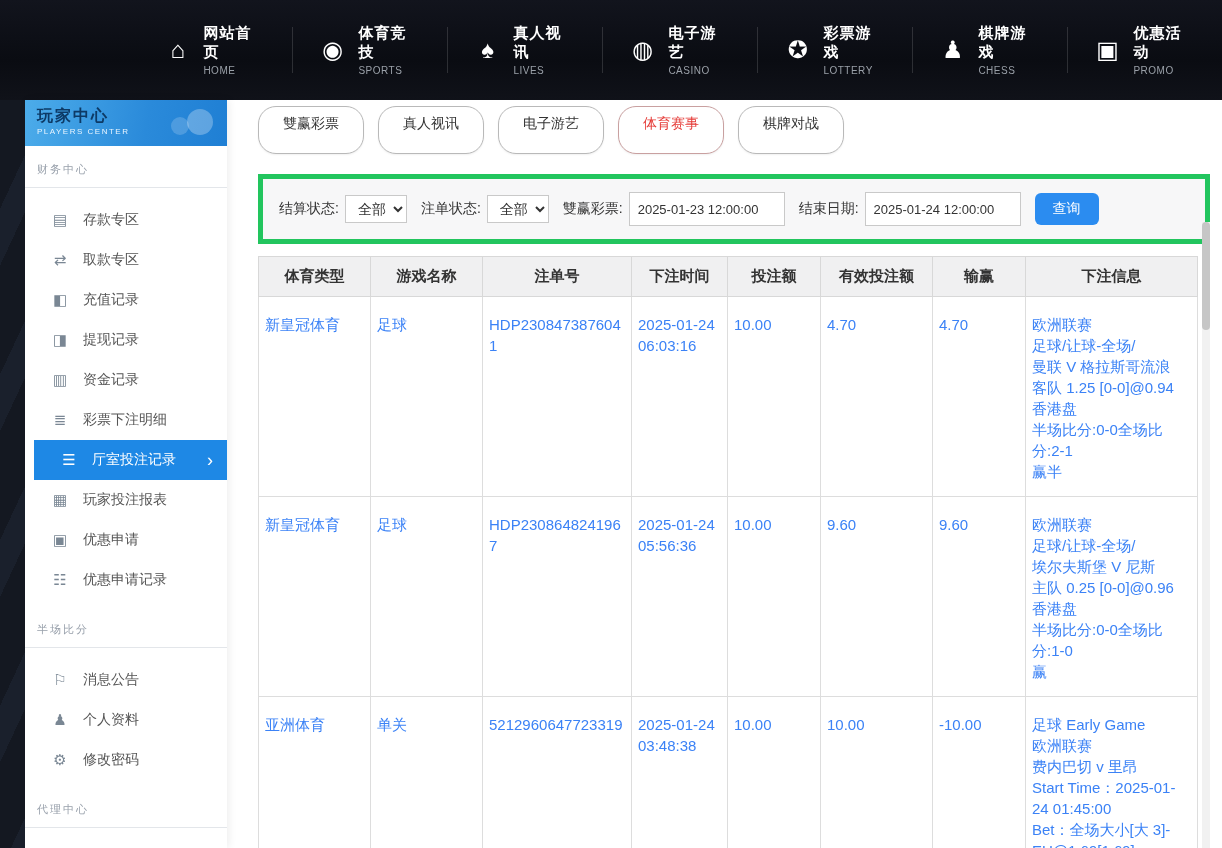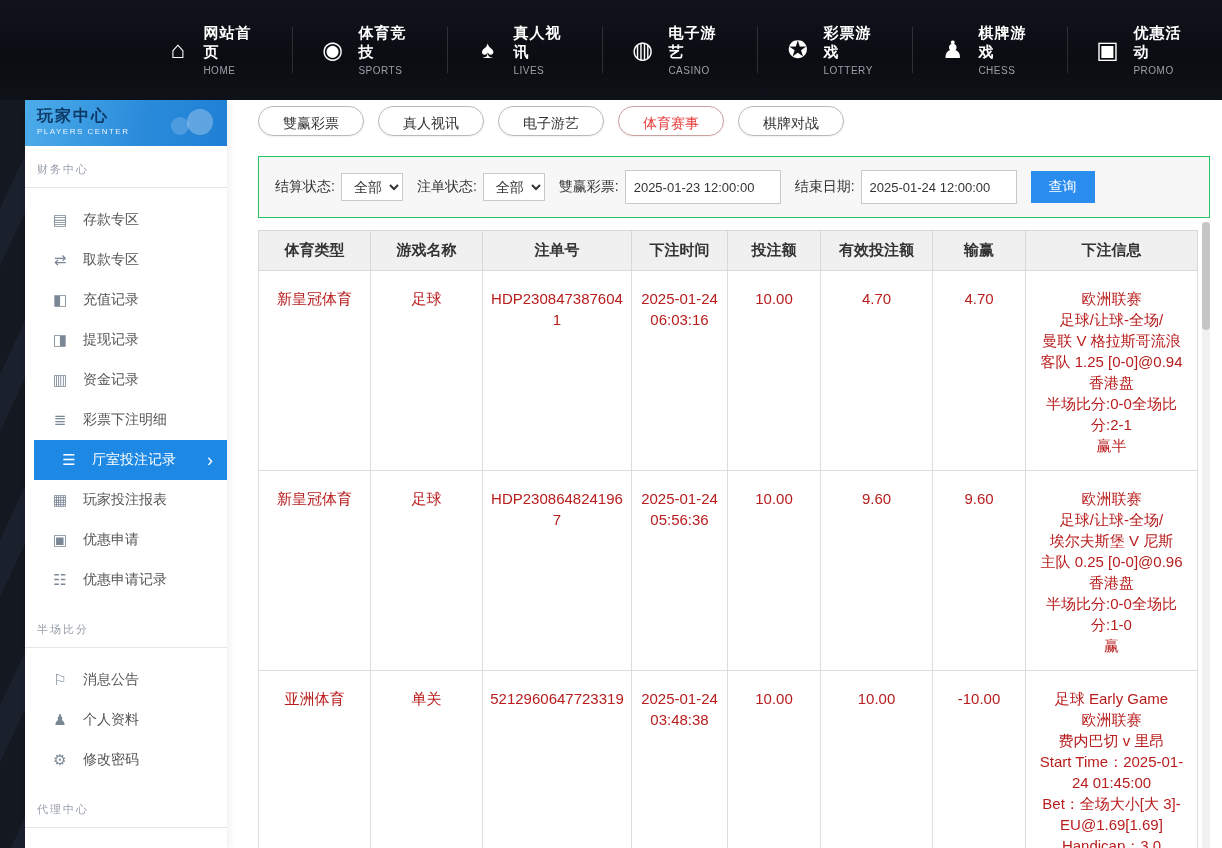--- a/index.html
+++ b/index.html
@@ -40,42 +40,42 @@
   .sb-item { position:relative; height:40px; display:flex; align-items:center; gap:14px;
     padding-left:26px; color:#555; font-size:14px; cursor:pointer; }
   .sb-icon { color:#7a8794; font-size:15px; width:18px; text-align:center; }
   .sb-item.active { background:#1e88e5; color:#fff; margin-left:9px; }
   .sb-item.active .sb-icon { color:#fff; }
   .sb-arrow { position:absolute; right:14px; font-size:18px; color:#fff; }
 
   
   .main { position:absolute; left:258px; top:100px; width:952px; height:748px; }
   .tabs { display:flex; gap:14px; margin-top:6px; }
-  .tab-pill { height:30px; line-height:32px; padding:0 24px; border:1px solid #b9b9b9;
+  .tab-pill { height:48px; line-height:32px; padding:0 24px; border:1px solid #b9b9b9;
     border-radius:18px; background:#fff; font-size:14px; color:#333; cursor:pointer;
     box-shadow:0 1px 2px rgba(0,0,0,0.06);text-align:center; }
   .tab-pill.active { color:#e53935; border-color:#c9a0a0; }
 
-  .filterbar { margin-top:20px; background:#f7f7f8; border:1px solid #22c55e;
+  .filterbar { margin-top:20px; background:#f7f7f8; border:5px solid #22c55e;
     padding:13px 16px; display:flex; align-items:center; font-size:14px; color:#333; }
   .flabel { margin:0 6px 0 14px; }
   .flabel:first-child { margin-left:0; }
   .filterbar select { height:28px; border:1px solid #c9c9c9; background:#fff; font-size:14px;
     color:#333; padding:0 4px; min-width:62px; font-family:inherit;text-align:right; }
   .filterbar input { height:30px; width:156px; border:1px solid #c9c9c9; background:#fff;
     font-size:13px; color:#333; padding:16px 8px; font-family:inherit; }
   .search-btn { margin-left:14px; height:32px; padding:0 18px; background:#2b8cf0; color:#fff;
-    border:none; border-radius:0; font-size:14px; cursor:pointer; font-family:inherit; }
+    border:none; border-radius:6px; font-size:14px; cursor:pointer; font-family:inherit; }
 
   .table-wrap { position:relative; margin-top:12px; width:100%; }
   table.bets { width:calc(100% - 12px); border-collapse:collapse; table-layout:fixed; }
   .bets th { background:#f0f0f1; border:1px solid #d8d8d8; height:40px; font-size:15px;
     color:#333; font-weight:bold; }
-  .bets td { border:1px solid #ddd; vertical-align:top; text-align:center;
-    padding:17px 6px 14px; font-size:15px; color:#b91c1c; line-height:1.4; }
+  .bets td { border:1px solid #ddd; vertical-align:top; text-align:left;
+    padding:17px 6px 14px; font-size:15px; color:#3b82f6; line-height:1.4; }
   .betno-cell { word-break:break-all; }
   .info-cell { white-space:pre-line; line-height:1.45; padding-top:13px; }
 
   .vscroll { position:absolute; right:0; top:122px; bottom:0; width:8px; background:#f1f1f1; }
   .vscroll-thumb { position:absolute; top:0; left:0; width:8px; height:108px; background:#c6c6c6;
     border-radius:4px; cursor:pointer; }
 </style>
 </head>
 <body>
 

